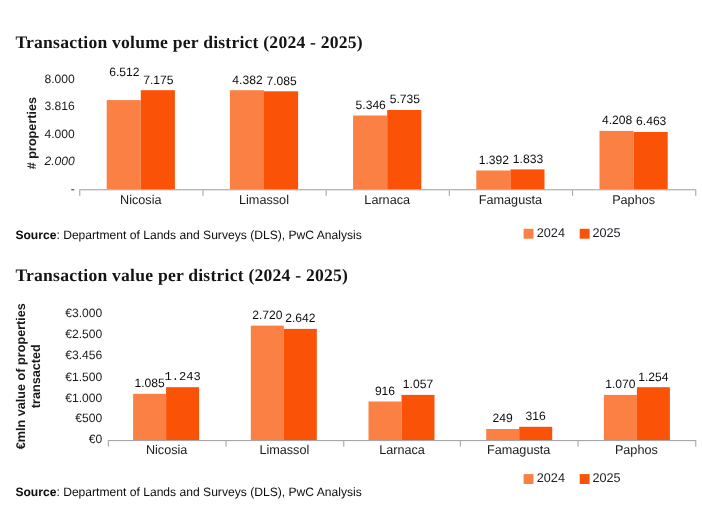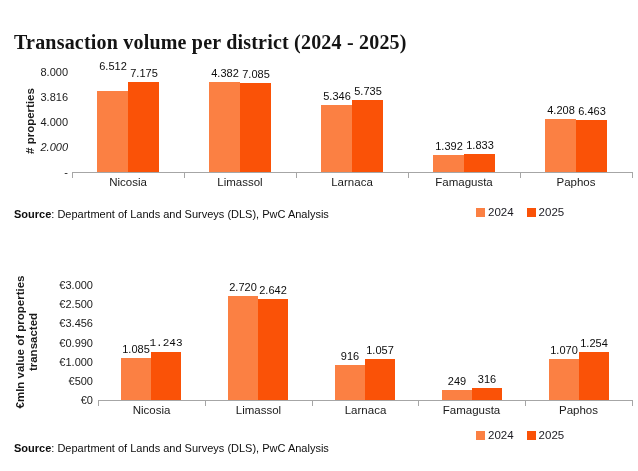--- a/index.html
+++ b/index.html
@@ -1,19 +1,19 @@
 <!DOCTYPE html>
 <html><head>
 <meta charset="utf-8">
 <style>
   html,body{margin:0;padding:0;background:#fff;}
   .page{position:relative;width:638px;height:471px;background:#ffffff;overflow:hidden;
         font-family:"Liberation Sans",sans-serif;color:#000;}
   .chart-title{position:absolute;left:14px;font-family:"Liberation Serif",serif;
-        font-weight:bold;font-size:20px;color:#141414;letter-spacing:0.2px;white-space:nowrap;}
+        font-weight:bold;font-size:16px;color:#141414;letter-spacing:0.2px;white-space:nowrap;}
   .plot-layer{position:absolute;left:0;top:0;width:638px;height:471px;}
   .axis-line{position:absolute;background:#a6a6a6;}
   .tick-mark{position:absolute;width:1px;height:5px;background:#a6a6a6;}
   .y-tick{position:absolute;width:60px;text-align:right;font-size:11px;color:#1a1a1a;line-height:12px;}
   .bar{position:absolute;}
   .bar-label{position:absolute;width:48px;text-align:center;font-size:11px;color:#0d0d0d;line-height:13px;white-space:nowrap;}
   .cat-label{position:absolute;text-align:center;font-size:11.5px;color:#1a1a1a;line-height:13px;}
   .y-axis-title{position:absolute;font-weight:bold;font-size:11.5px;color:#1a1a1a;
         text-align:center;line-height:13px;transform:translate(-50%,-50%) rotate(-90deg);}
   .nowrap{white-space:nowrap;}
@@ -80,35 +80,36 @@
     <div class="legend-item">
       <span class="legend-swatch" style="background: rgb(251, 128, 67);"></span>
       <span>2024</span>
     </div>
     <div class="legend-item">
       <span class="legend-swatch" style="background: rgb(250, 82, 7);"></span>
       <span>2025</span>
     </div>
   </div>
 
+  <div class="chart-title" style="top:242px;">Transaction value per district (2024 - 2025)</div>
 
   <div class="y-axis-title" style="left:27px;top:342px;width:175px;">€mln value of properties transacted</div>
 
   <div class="plot-layer" id="plot-1">
       <div class="axis-line" style="left: 98px; top: 400px; width: 535px; height: 1px;"></div>
       <div class="tick-mark" style="left: 98px; top: 401px;"></div>
       <div class="tick-mark" style="left: 205px; top: 401px;"></div>
       <div class="tick-mark" style="left: 312px; top: 401px;"></div>
       <div class="tick-mark" style="left: 418px; top: 401px;"></div>
       <div class="tick-mark" style="left: 525px; top: 401px;"></div>
       <div class="tick-mark" style="left: 632px; top: 401px;"></div>
       <div class="y-tick" style="left: 33px; top: 279px;">€3.000</div>
       <div class="y-tick" style="left: 33px; top: 298px;">€2.500</div>
       <div class="y-tick" style="left: 33px; top: 317px;">€3.456</div>
-      <div class="y-tick" style="left: 33px; top: 337px;">€0.990</div>
+      <div class="y-tick" style="left: 33px; top: 337px;">€1.500</div>
       <div class="y-tick" style="left: 33px; top: 356px;">€1.000</div>
       <div class="y-tick" style="left: 33px; top: 375px;">€500</div>
       <div class="y-tick" style="left: 33px; top: 394px;">€0</div>
       <div class="bar" style="left: 121px; top: 358px; width: 30px; height: 42px; background: rgb(251, 128, 67);"></div>
       <div class="bar-label" style="left: 112px; top: 343px;">1.085</div>
       <div class="bar" style="left: 151px; top: 352px; width: 30px; height: 48px; background: rgb(250, 82, 7);"></div>
       <div class="bar-label" style="left: 142px; top: 337px; font-family: Liberation Mono, monospace;">1.243</div>
       <div class="cat-label" style="left: 98px; top: 404px; width: 107px;">Nicosia</div>
       <div class="bar" style="left: 228px; top: 296px; width: 30px; height: 104px; background: rgb(251, 128, 67);"></div>
       <div class="bar-label" style="left: 219px; top: 281px;">2.720</div>

